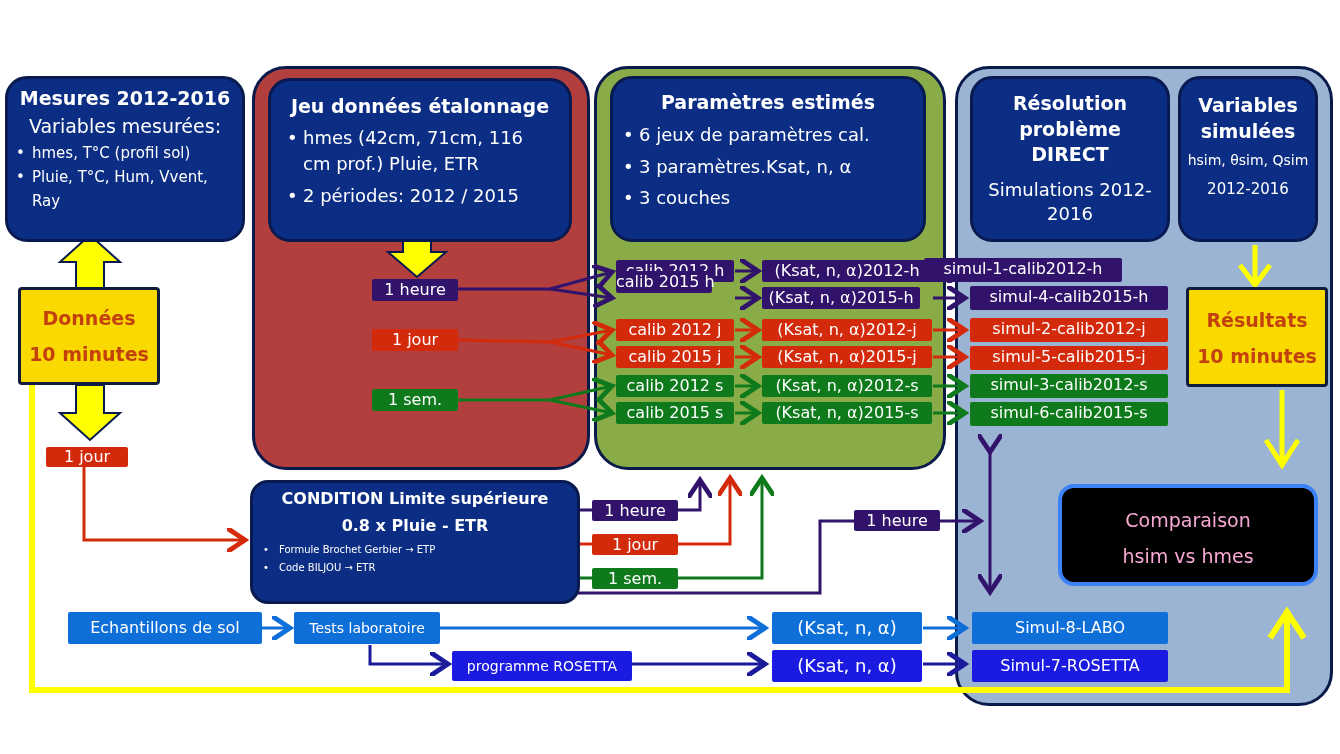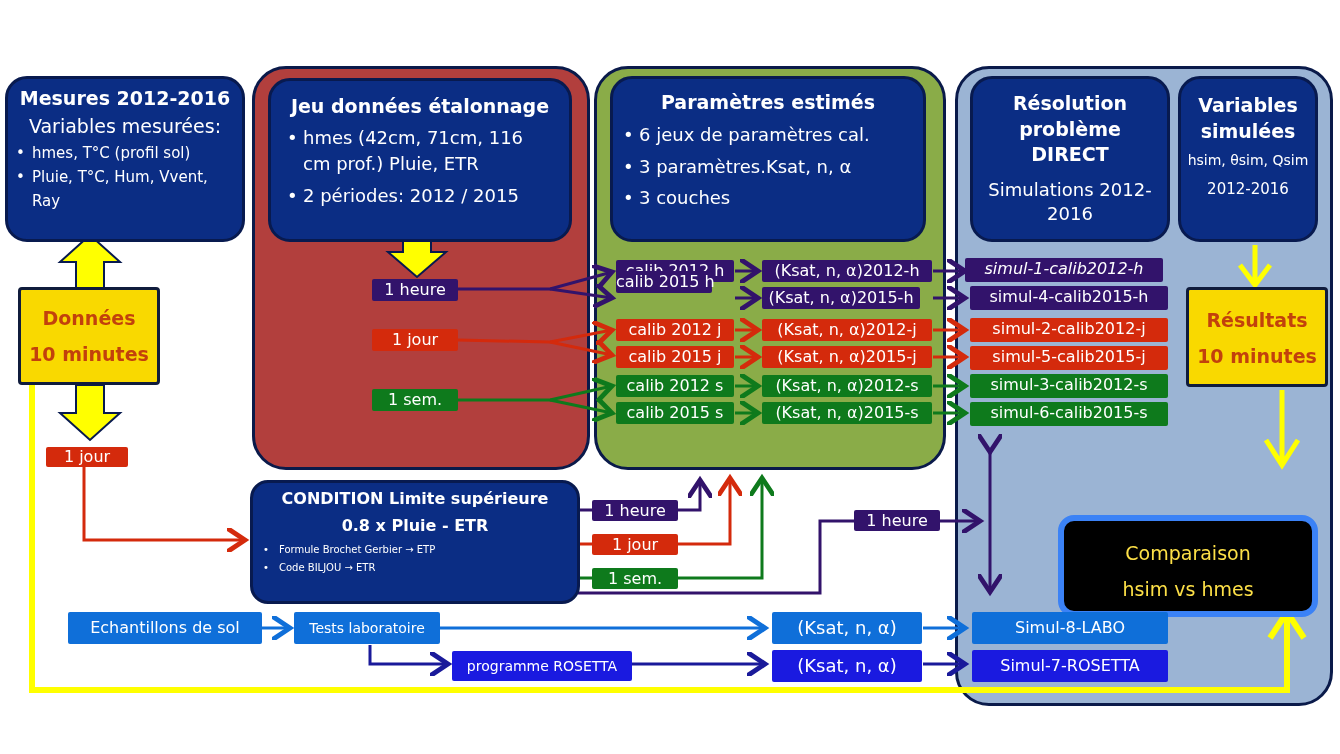--- a/index.html
+++ b/index.html
@@ -139,39 +139,39 @@
 <div class="abs lbl purple" style="left:762px;top:287px;width:158px;">(Ksat, n, α)2015-h</div>
 <div class="abs lbl red" style="left:762px;top:319px;width:170px;">(Ksat, n, α)2012-j</div>
 <div class="abs lbl red" style="left:762px;top:346px;width:170px;">(Ksat, n, α)2015-j</div>
 <div class="abs lbl green" style="left:762px;top:375px;width:170px;">(Ksat, n, α)2012-s</div>
 <div class="abs lbl green" style="left:762px;top:402px;width:170px;">(Ksat, n, α)2015-s</div>
 
 <div class="abs navy" style="left:970px;top:76px;width:200px;height:166px;padding:12px 8px;">
   <div class="title" style="line-height:1.35;margin-bottom:10px;">Résolution problème DIRECT</div>
   <div style="font-size:18px;line-height:1.35;">Simulations 2012-2016</div>
 </div>
-<div class="abs lbl purple" style="left:965px;top:258px;width:198px;height:24px;font-style:italic;">simul-1-calib2012-h</div>
+<div class="abs lbl purple" style="left:924px;top:258px;width:198px;height:24px;">simul-1-calib2012-h</div>
 <div class="abs lbl purple" style="left:970px;top:286px;width:198px;height:24px;">simul-4-calib2015-h</div>
 <div class="abs lbl red" style="left:970px;top:318px;width:198px;height:24px;">simul-2-calib2012-j</div>
 <div class="abs lbl red" style="left:970px;top:346px;width:198px;height:24px;">simul-5-calib2015-j</div>
 <div class="abs lbl green" style="left:970px;top:374px;width:198px;height:24px;">simul-3-calib2012-s</div>
 <div class="abs lbl green" style="left:970px;top:402px;width:198px;height:24px;">simul-6-calib2015-s</div>
 
 <div class="abs navy" style="left:1178px;top:76px;width:140px;height:166px;padding:14px 4px;">
   <div class="title" style="line-height:1.35;margin-bottom:8px;">Variables simulées</div>
   <div style="font-size:14px;margin-bottom:12px;">hsim, θsim, Qsim</div>
   <div style="font-size:15px;">2012-2016</div>
 </div>
 
 <div class="abs yellowbox" style="left:1186px;top:287px;width:142px;height:100px;padding-top:12px;">
   <div>Résultats</div>
   <div>10 minutes</div>
 </div>
 
-<div class="abs" style="left:1058px;top:484px;width:260px;height:102px;background:#000;border:6px solid #3b82f6;border-radius:16px;color:#fde047;text-align:center;font-size:19px;line-height:36px;padding-top:14px;margin-top:31px;">
+<div class="abs" style="left:1058px;top:484px;width:260px;height:102px;background:#000;border:4px solid #3b82f6;border-radius:16px;color:#f9a8d4;text-align:center;font-size:19px;line-height:36px;padding-top:14px;">
   <div>Comparaison</div>
   <div>hsim vs hmes</div>
 </div>
 
 <div class="abs navy" style="left:250px;top:480px;width:330px;height:124px;padding:4px 8px;border-radius:18px;">
   <div class="title" style="font-size:16px;line-height:24px;">CONDITION Limite supérieure</div>
   <div class="title" style="font-size:16px;line-height:30px;">0.8 x Pluie - ETR</div>
   <div class="bul" style="font-size:10px;line-height:1.75;">
     <div>Formule Brochet Gerbier → ETP</div>
     <div>Code BILJOU → ETR</div>

